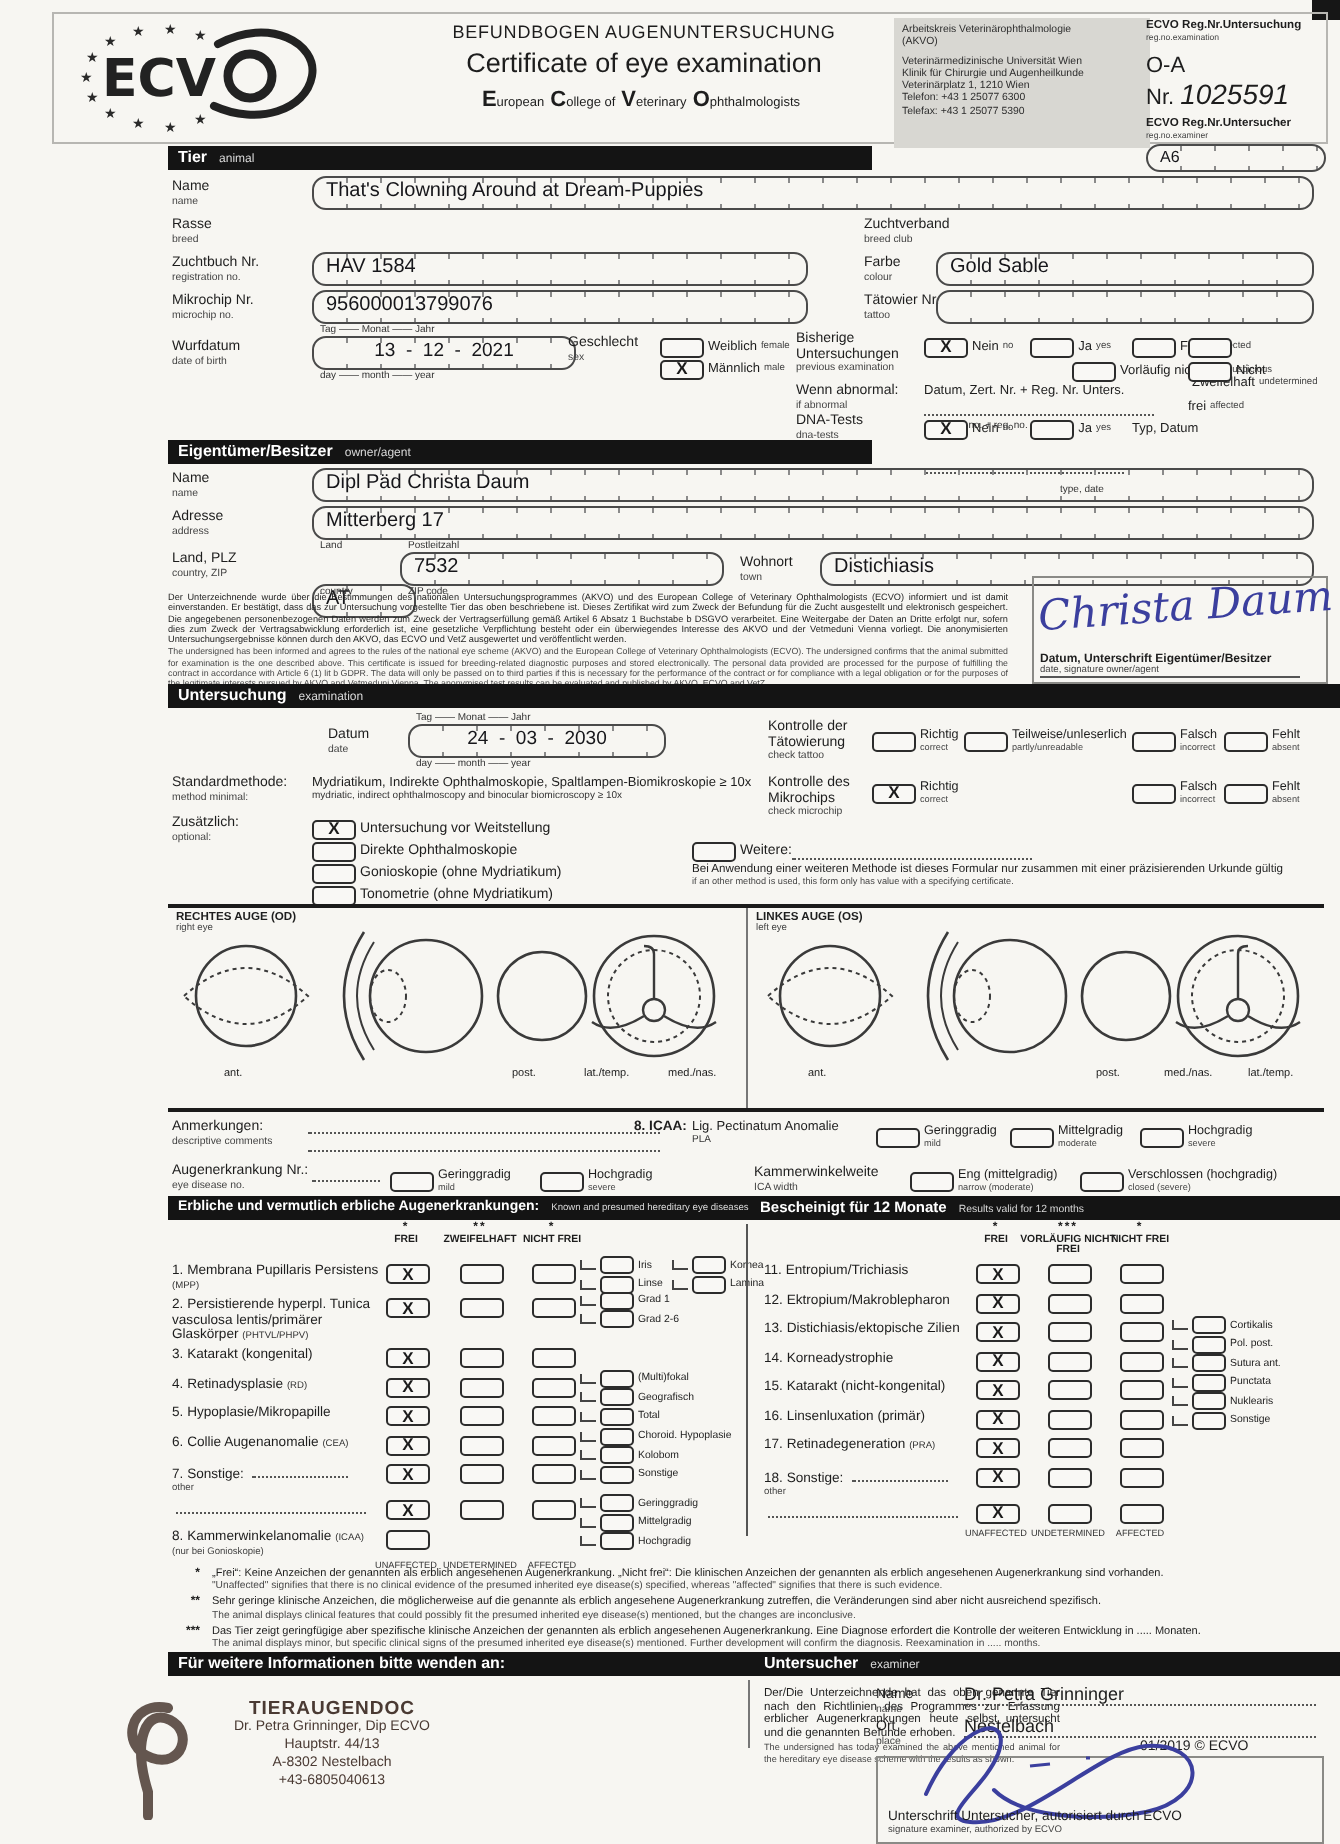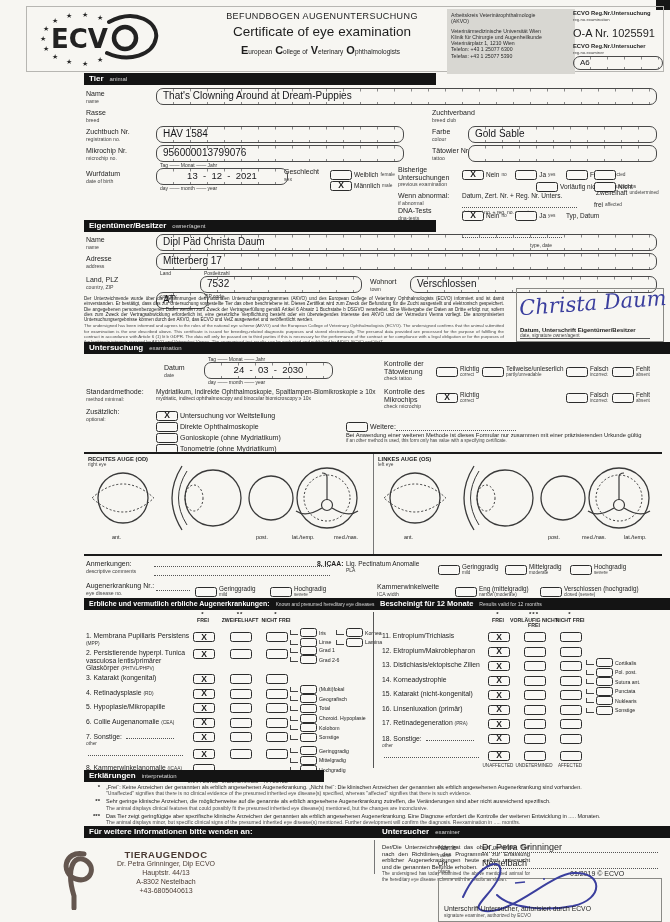--- a/index.html
+++ b/index.html
@@ -32,21 +32,21 @@
   .h-title1{font-size:9px;letter-spacing:.4px;}
   .h-title2{font-size:13.5px;margin-top:3px;}
   .clg{margin-top:5px;font-size:6.5px;}
   .clg span{display:inline-block;margin-right:3px;}
   .clg span::first-letter{font-size:11px;font-weight:bold;}
   .akvo{position:absolute;left:420px;top:2px;width:120px;height:59px;background:#d8d7d2;
         font-size:5.2px;line-height:6.1px;padding:3px 4px;color:#2c2c2c;}
   .hr-lab{font-size:5.8px;font-weight:bold;}
   .hr-lab .en{font-size:4.3px;font-weight:normal;color:#444;}
   .oa{font-size:11px;margin-top:5px;}
-  .oa .val{font-size:11px;font-weight:normal;margin-left:3px;}
+  .oa .val{font-size:14px;font-weight:normal;margin-left:3px;font-style:italic;}
   
   .sigbox{position:absolute;border:1px solid #8a8a86;background:transparent;}
   .script{font-family:"DejaVu Serif",serif;font-style:italic;color:#3b3f9e;}
   .legal{font-size:4.6px;line-height:5.3px;text-align:justify;color:#222;}
   .legal.en{color:#4a4a4a;font-size:4.4px;}
   .dhead,.drow,.dfoot{position:relative;}
   .drow{min-height:14.5px;}
   .dlab{font-size:6.8px;line-height:7.2px;padding-top:2px;}
   .dno{font-weight:normal;}
   .dtag{font-size:4.8px;color:#333;}
@@ -204,21 +204,21 @@
     <div class="flabel" style="left:2px;top:21px;"><span>Adresse</span><span class="en">address</span></div>
     <div class="comb" style="left:72px;top:19px;width:487px;">Mitterberg 17</div>
     <div class="flabel" style="left:2px;top:42px;"><span>Land, PLZ</span><span class="en">country, ZIP</span></div>
     <div class="abs tiny" style="left:76px;top:36px;">Land</div>
     <div class="abs tiny" style="left:120px;top:36px;">Postleitzahl</div>
     <div class="comb" style="left:72px;top:58px;width:38px;">AT</div>
     <div class="comb" style="left:116px;top:42px;width:148px;">7532</div>
     <div class="abs tiny" style="left:76px;top:59px;">country</div>
     <div class="abs tiny" style="left:120px;top:59px;">ZIP code</div>
     <div class="flabel" style="left:286px;top:44px;"><span>Wohnort</span><span class="en">town</span></div>
-    <div class="comb" style="left:326px;top:42px;width:233px;">Verschlossen</div>
+    <div class="comb" style="left:326px;top:42px;width:233px;">Distichiasis</div>
   </div>
   <div class="abs" style="left:84px;top:296px;width:578px;height:44px;">
     <div class="legal" style="width:420px;">Der Unterzeichnende wurde über die Bestimmungen des nationalen Untersuchungsprogrammes (AKVO) und des European College of Veterinary Ophthalmologists (ECVO) informiert und ist damit einverstanden. Er bestätigt, dass das zur Untersuchung vorgestellte Tier das oben beschriebene ist. Dieses Zertifikat wird zum Zweck der Befundung für die Zucht ausgestellt und elektronisch gespeichert. Die angegebenen personenbezogenen Daten werden zum Zweck der Vertragserfüllung gemäß Artikel 6 Absatz 1 Buchstabe b DSGVO verarbeitet. Eine Weitergabe der Daten an Dritte erfolgt nur, sofern dies zum Zweck der Vertragsabwicklung erforderlich ist, eine gesetzliche Verpflichtung besteht oder ein überwiegendes Interesse des AKVO und der Vetmeduni Vienna vorliegt. Die anonymisierten Untersuchungsergebnisse können durch den AKVO, das ECVO und VetZ ausgewertet und veröffentlicht werden.</div>
     <div class="legal en" style="width:420px;margin-top:1px;">The undersigned has been informed and agrees to the rules of the national eye scheme (AKVO) and the European College of Veterinary Ophthalmologists (ECVO). The undersigned confirms that the animal submitted for examination is the one described above. This certificate is issued for breeding-related diagnostic purposes and stored electronically. The personal data provided are processed for the purpose of fulfilling the contract in accordance with Article 6 (1) lit b GDPR. The data will only be passed on to third parties if this is necessary for the performance of the contract or for compliance with a legal obligation or for the purposes of the legitimate interests pursued by AKVO and Vetmeduni Vienna. The anonymised test results can be evaluated and published by AKVO, ECVO and VetZ.</div>
     <div class="sigbox" style="left:432px;top:-8px;width:146px;height:52px;">
       <div class="script" style="position:absolute;left:2px;top:2px;font-size:21px;transform:rotate(-4deg);white-space:nowrap;">Christa Daum</div>
       <div style="position:absolute;left:3px;bottom:8px;font-size:6px;font-weight:bold;">Datum, Unterschrift Eigentümer/Besitzer</div>
       <div style="position:absolute;left:3px;bottom:2px;font-size:4.8px;color:#444;border-bottom:1px solid #555;width:130px;">date, signature owner/agent</div>
     </div>
   </div>
@@ -582,24 +582,20 @@
         <span class="cb" style="position: absolute; left: 150px; top: 2px;"></span>
         <span class="cb" style="position: absolute; left: 186px; top: 2px;"></span>
       </div>
       <div class="dfoot" style="height: 10px;">
         <div class="dfootcell" style="left: 96px; width: 56px; top: 0px;">UNAFFECTED</div>
         <div class="dfootcell" style="left: 132px; width: 56px; top: 0px;">UNDETERMINED</div>
         <div class="dfootcell" style="left: 168px; width: 56px; top: 0px;">AFFECTED</div>
       </div>
     </div>
 
-  <div class="bar" style="left:84px;top:770px;width:230px;">
-    <span>Erklärungen</span>
-      <span class="en">interpretation</span>
-  </div>
   <div class="abs" style="left:84px;top:784px;width:578px;">
     <div style="position:relative;margin-bottom:2px;">
       <span class="starcol">*</span>
       <div class="notetxt"><span>„Frei“: Keine Anzeichen der genannten als erblich angesehenen Augenerkrankung. „Nicht frei“: Die klinischen Anzeichen der genannten als erblich angesehenen Augenerkrankung sind vorhanden.</span><br><span class="en">"Unaffected" signifies that there is no clinical evidence of the presumed inherited eye disease(s) specified, whereas "affected" signifies that there is such evidence.</span></div>
     </div>
     <div style="position:relative;margin-bottom:2px;">
       <span class="starcol">**</span>
       <div class="notetxt"><span>Sehr geringe klinische Anzeichen, die möglicherweise auf die genannte als erblich angesehene Augenerkrankung zutreffen, die Veränderungen sind aber nicht ausreichend spezifisch.</span><br><span class="en">The animal displays clinical features that could possibly fit the presumed inherited eye disease(s) mentioned, but the changes are inconclusive.</span></div>
     </div>
     <div style="position:relative;">

